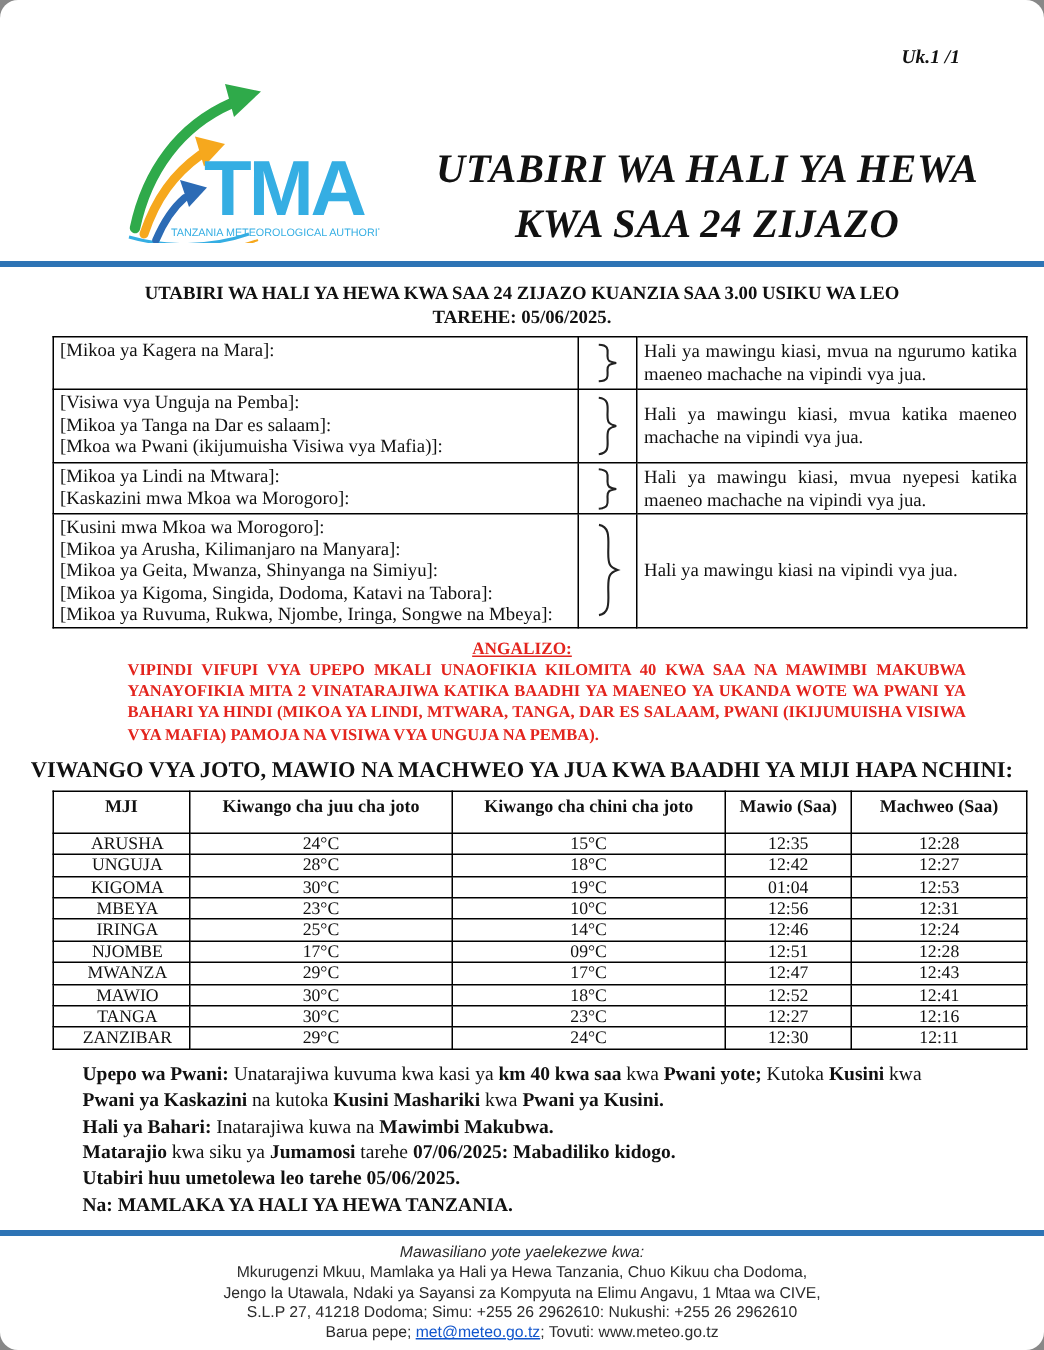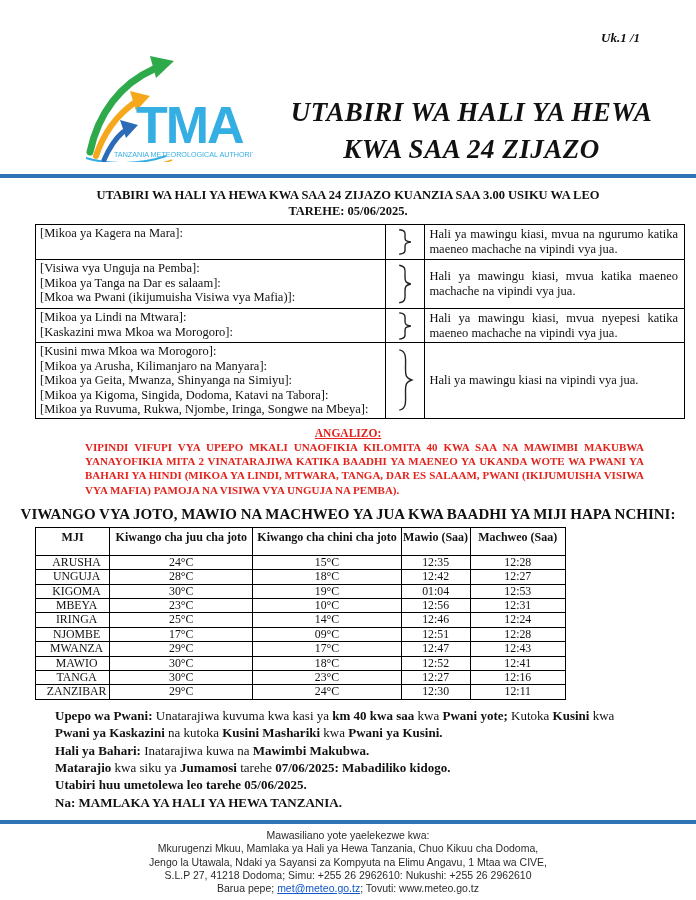--- a/index.html
+++ b/index.html
@@ -1,19 +1,19 @@
 <!DOCTYPE html>
 <html><head>
 <meta charset="utf-8">
 <style>
   html,body{margin:0;padding:0;background:#888;}
   .page{
     width:696px;height:900px;background:#ffffff;position:relative;
     font-family:"Liberation Serif", serif;color:#111;overflow:hidden;
-    margin:0 auto;box-sizing:border-box;
+    margin:0 auto;box-sizing:border-box;border-radius:12px;
   }
   .uk-num{position:absolute;top:30px;right:56px;font-style:italic;font-weight:bold;font-size:13px;}
   .logo-row{display:flex;align-items:flex-start;margin:54px 6px 0 78px;}
   .logo-svg{width:175px;height:108px;flex:0 0 auto;}
   .doc-title{flex:1;text-align:center;font-weight:bold;font-style:italic;font-size:27px;line-height:37px;margin-top:40px;letter-spacing:.5px;}
   .rule{height:4px;background:#2e74b5;margin-top:6px;}
   .subtitle{margin-top:9px;text-align:center;font-weight:bold;font-size:12.5px;line-height:16px;}
 
   table{border-collapse:collapse;table-layout:fixed;}
   .fc-table{width:650px;margin:5px 0 0 35px;font-size:12.5px;}
@@ -21,31 +21,31 @@
   .fc-table td.fc-brace{padding:0;text-align:center;vertical-align:middle;}
   .fc-table td.fc-right{vertical-align:middle;text-align:justify;line-height:15px;padding-right:6px;}
   .fc-left div{line-height:14.6px;}
   .r1 td{height:32px;} .r2 td{height:46px;} .r3 td{height:31px;} .r4 td{height:72px;}
   .brace{display:inline-block;vertical-align:middle;}
 
   .angalizo-head{margin-top:8px;text-align:center;color:#e3241d;font-weight:bold;font-size:11.5px;text-decoration:underline;}
   .angalizo-body{margin:1px 52px 0 85px;color:#e3241d;font-weight:bold;font-size:11px;line-height:14.2px;text-align:justify;}
 
   .temps-head{margin-top:9px;text-align:center;font-weight:bold;font-size:15px;}
-  .temp-table{width:531px;margin:4px 0 0 35px;font-size:11.8px;}
+  .temp-table{width:650px;margin:4px 0 0 35px;font-size:11.8px;}
   .temp-table th{border:1px solid #000;font-weight:bold;text-align:center;padding:2px 0 10px 0;font-size:12px;}
   .temp-table td{border:1px solid #000;text-align:center;padding:0;line-height:13.4px;height:13.4px;}
   .temp-table td.city{text-align:center;padding-left:8px;}
 
   .notes{margin:7px 48px 0 55px;font-size:13px;line-height:17.4px;}
   .notes p{margin:0;}
   .rule2{height:4px;background:#2e74b5;margin-top:9px;}
 
   .footer{margin-top:5px;text-align:center;font-family:"Liberation Sans", sans-serif;font-size:10.5px;line-height:13.2px;color:#2b2b2b;}
-  .footer .it{}
+  .footer .it{font-style:italic;}
   .footer a{color:#1155cc;text-decoration:underline;cursor:pointer;}
   b{font-weight:bold;}
 </style>
 </head>
 <body>
 
 <div class="page">
 
   <div class="uk-num">Uk.1 /1</div>
 

